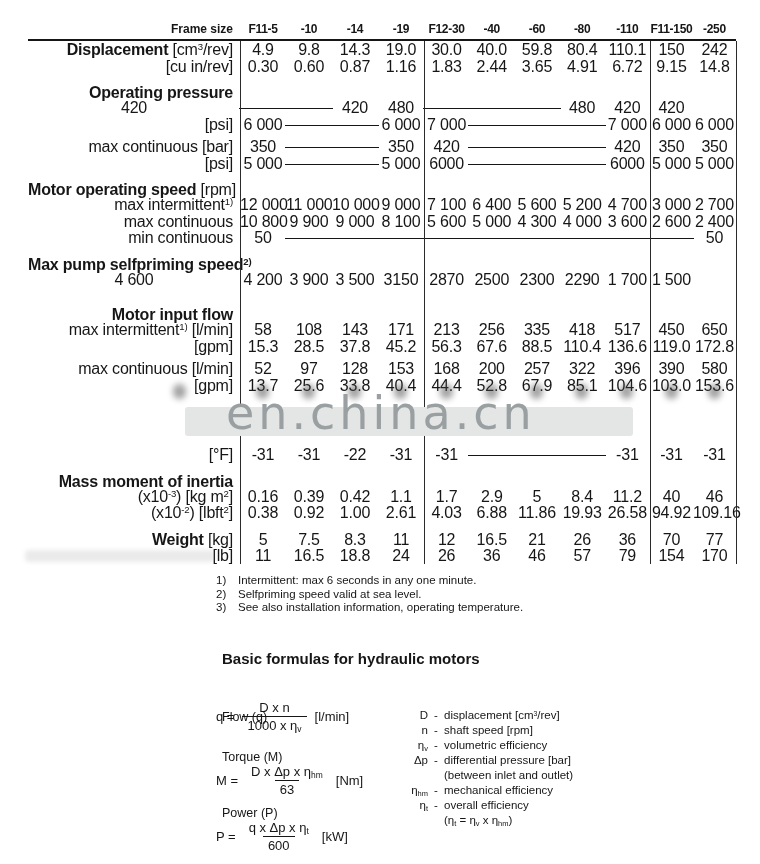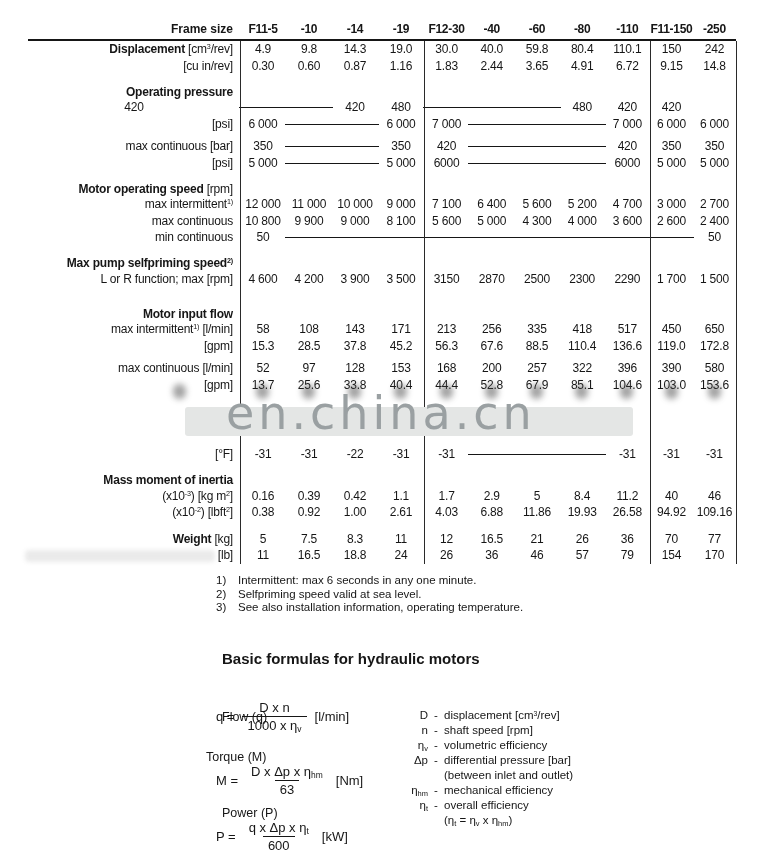--- a/index.html
+++ b/index.html
@@ -15,21 +15,21 @@
   .t-head,.t-row{
     display:grid;
     grid-template-columns:212px repeat(4,46px) repeat(5,45.2px) repeat(2,43px);
     align-items:center;
   }
   .t-head{height:26px;align-items:end;border-bottom:2px solid #161616;padding-bottom:3px;
           font-weight:bold;font-size:12px;}
   .t-head .h-label{text-align:right;padding-right:7px;white-space:nowrap;}
   .t-head .h-cell{text-align:center;white-space:nowrap;letter-spacing:-0.3px;}
   .table-body{position:relative;}
-  .t-row{height:16.5px;font-size:12px;letter-spacing:-0.2px;}
+  .t-row{height:16.5px;font-size:16px;letter-spacing:-0.2px;}
   .t-row.section-row{height:15px;}
   .t-row.italic{}
   .label-cell{text-align:right;padding-right:7px;white-space:nowrap;}
   .label-cell .b{font-weight:bold;}
   .val-cell{text-align:center;white-space:nowrap;}
   .line-cell{position:relative;height:100%;}
   .hline{position:absolute;left:-1px;right:-1px;top:50%;border-top:1.4px solid #161616;}
   .row-spacer{width:100%;}
   .vline{position:absolute;top:0;bottom:0;width:1px;background:#2a2a2a;}
   sup{font-size:.6em;line-height:0;vertical-align:.5em;}
@@ -313,21 +313,20 @@
           <div class="val-cell"></div>
           <div class="val-cell"></div>
           <div class="val-cell"></div>
           <div class="val-cell"></div>
           <div class="val-cell"></div>
           <div class="val-cell"></div>
           <div class="val-cell"></div>
           <div class="val-cell"></div>
         </div>
         <div class="t-row">
-          <div class="label-cell"><span>L or R function; max</span><span> [rpm]</span></div>
           <div class="val-cell">4 600</div>
           <div class="val-cell">4 200</div>
           <div class="val-cell">3 900</div>
           <div class="val-cell">3 500</div>
           <div class="val-cell">3150</div>
           <div class="val-cell">2870</div>
           <div class="val-cell">2500</div>
           <div class="val-cell">2300</div>
           <div class="val-cell">2290</div>
           <div class="val-cell">1 700</div>
@@ -543,21 +542,21 @@
   <div class="fx-head" style="left:222px;top:710px;">Flow (q)</div>
   <div class="fx-line" style="left:216px;top:700px;">
     <span class="fx-lhs">q =</span>
     <span class="frac">
       <span class="num">D x n</span>
       <span class="den">1000 x η<sub>v</sub></span>
     </span>
     <span class="fx-unit">[l/min]</span>
   </div>
 
-  <div class="fx-head" style="left:206px;top:750px;">Torque (M)</div>
+  <div class="fx-head" style="left:222px;top:750px;">Torque (M)</div>
   <div class="fx-line" style="left:216px;top:764px;">
     <span class="fx-lhs">M =</span>
     <span class="frac">
       <span class="num">D x Δp x η<sub>hm</sub></span>
       <span class="den">63</span>
     </span>
     <span class="fx-unit">[Nm]</span>
   </div>
 
   <div class="fx-head" style="left:222px;top:806px;text-align:right;">Power (P)</div>

